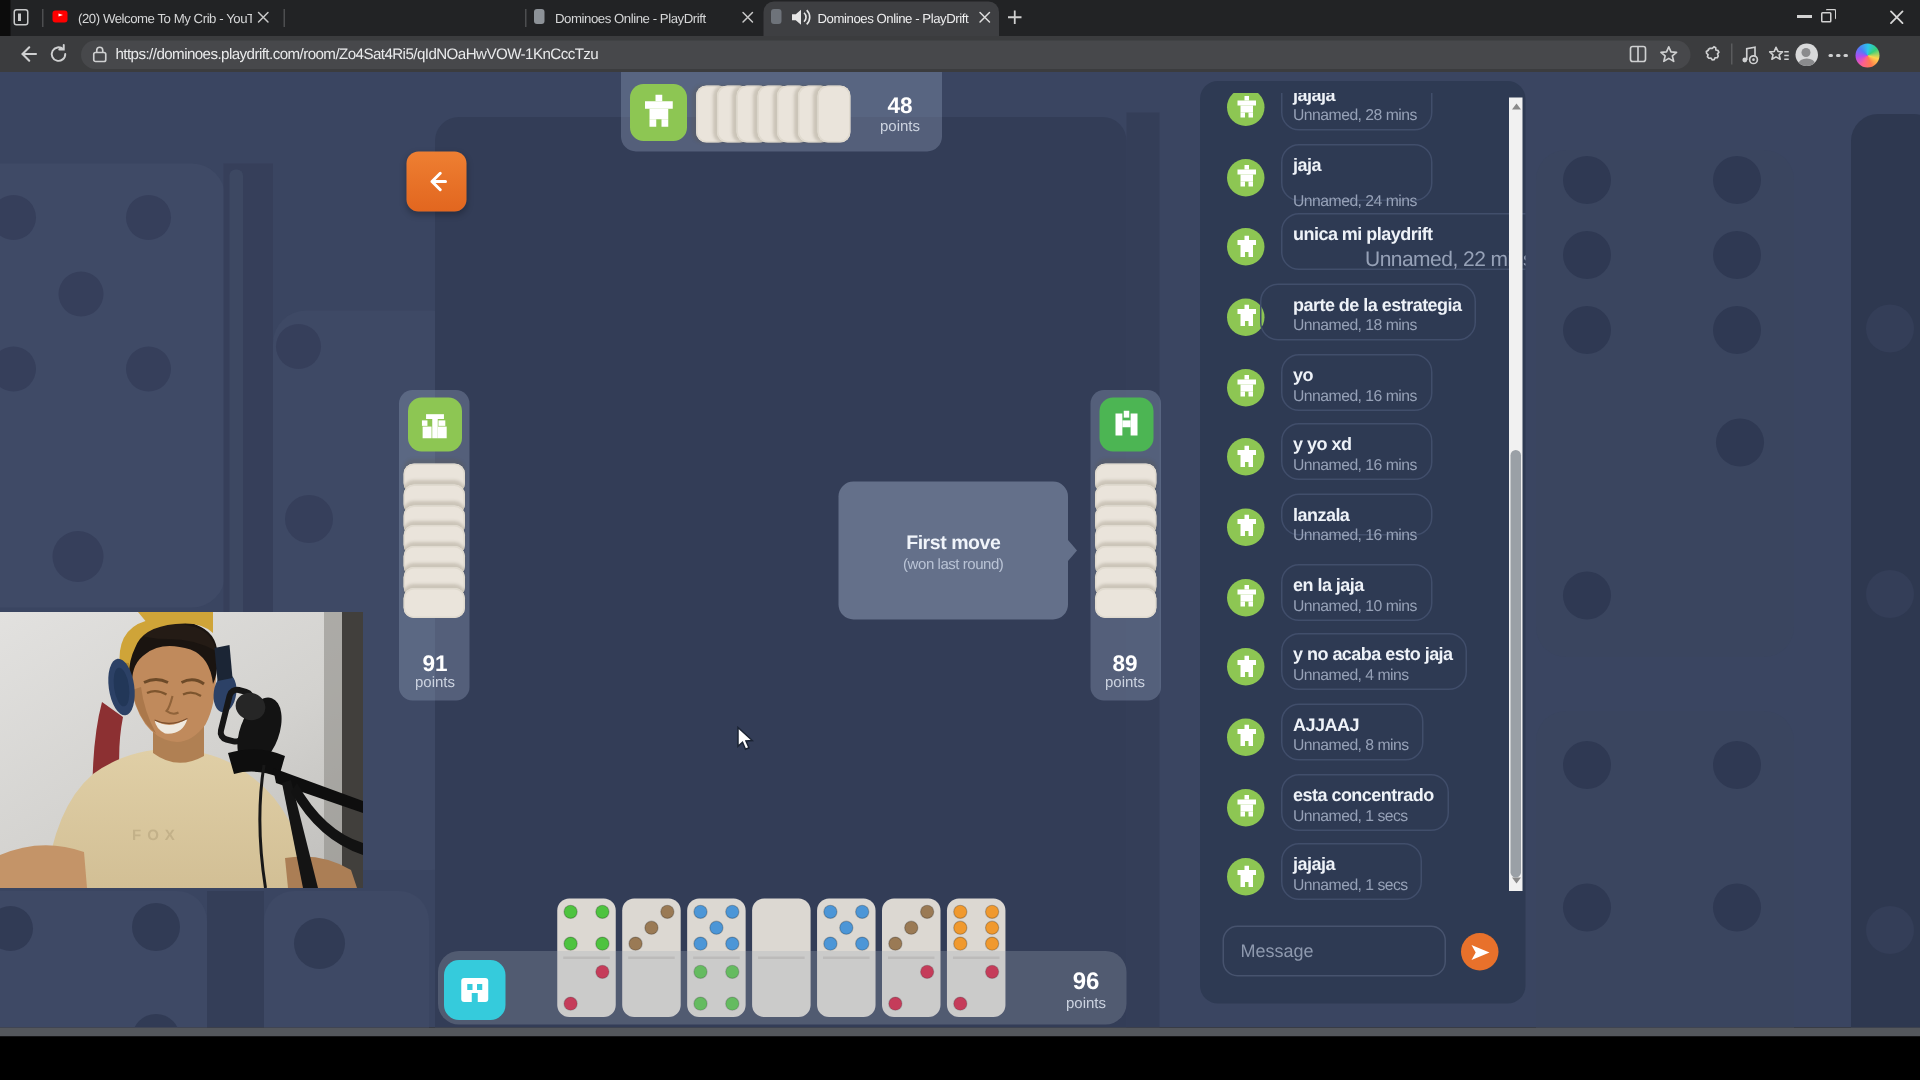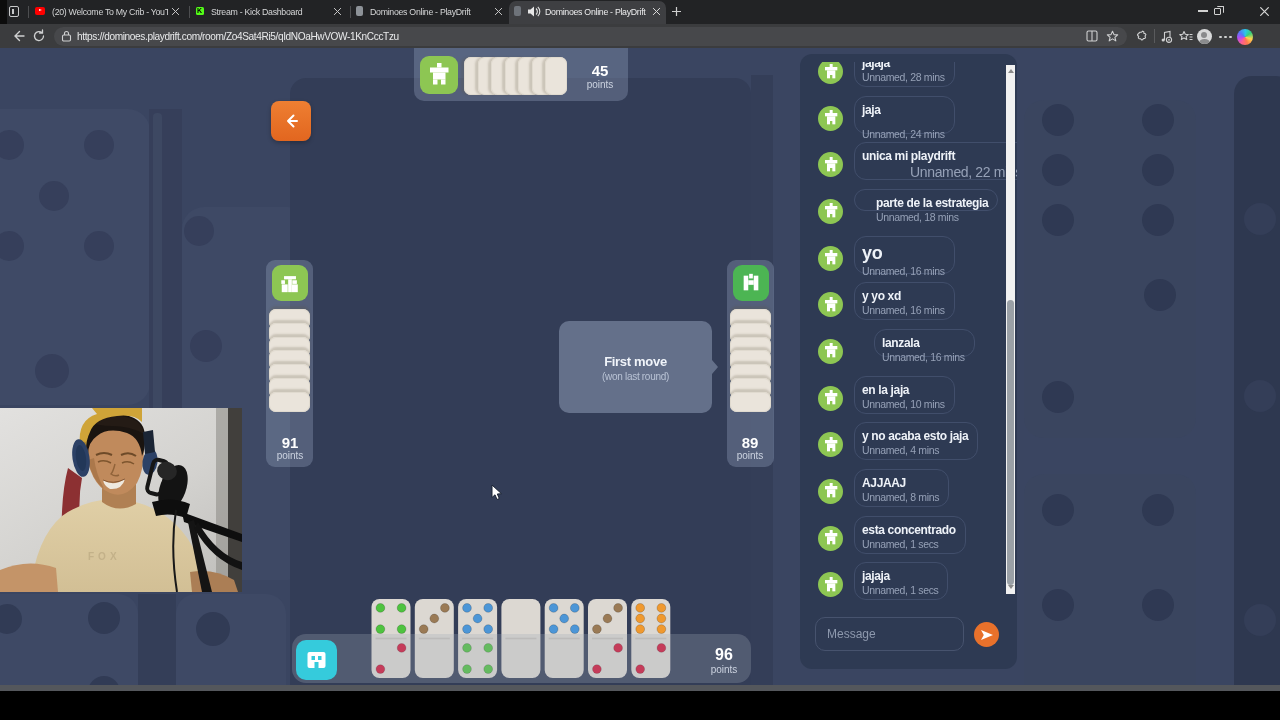--- a/index.html
+++ b/index.html
@@ -25,31 +25,20 @@
     <div class="abs" style="left:9px;top:9px;width:0;height:0;border-left:3px solid #fff;border-top:1.8px solid transparent;border-bottom:1.8px solid transparent;"></div>
 
     <div class="abs" style="left:22px;top:6.5px;width:116px;overflow:hidden;white-space:nowrap;font-size:8.8px;color:#d5d6d7;letter-spacing:-0.3px;">(20) Welcome To My Crib - YouTu</div>
 
     <svg class="abs" style="left:141px;top:7px;" width="9" height="9" viewBox="0 0 10 10">
           <path d="M1.5 1.5 L8.5 8.5 M8.5 1.5 L1.5 8.5" stroke="#c9c9c9" stroke-width="1.1" stroke-linecap="round"></path>
         </svg>
   </div>
   <div class="abs" style="left:189px;top:6px;width:1px;height:12px;background:#4d4e50;"></div>
 
-  <div class="abs" style="left:191px;top:0;width:157px;height:24px;">
-
-    <div class="abs" style="left:4.5px;top:6.5px;width:8.5px;height:8.5px;background:#53fc18;border-radius:1.5px;"></div>
-    <div class="abs" style="left:6px;top:7.5px;width:5.5px;height:6.5px;color:#000;font-size:7px;font-weight:bold;line-height:6.5px;">K</div>
-
-    <div class="abs" style="left:20px;top:6.5px;width:120px;overflow:hidden;white-space:nowrap;font-size:8.8px;color:#d5d6d7;letter-spacing:-0.3px;">Stream - Kick Dashboard</div>
-
-    <svg class="abs" style="left:142px;top:7px;" width="9" height="9" viewBox="0 0 10 10">
-          <path d="M1.5 1.5 L8.5 8.5 M8.5 1.5 L1.5 8.5" stroke="#c9c9c9" stroke-width="1.1" stroke-linecap="round"></path>
-        </svg>
-  </div>
   <div class="abs" style="left:350px;top:6px;width:1px;height:12px;background:#4d4e50;"></div>
 
   <div class="abs" style="left:352px;top:0;width:157px;height:24px;">
 
     <div class="abs" style="left:4px;top:6px;width:7px;height:10px;background:#8d9298;border-radius:2px;"></div>
 
     <div class="abs" style="left:18px;top:6.5px;width:122px;overflow:hidden;white-space:nowrap;font-size:8.8px;color:#d5d6d7;letter-spacing:-0.3px;">Dominoes Online - PlayDrift</div>
 
     <svg class="abs" style="left:142px;top:7px;" width="9" height="9" viewBox="0 0 10 10">
           <path d="M1.5 1.5 L8.5 8.5 M8.5 1.5 L1.5 8.5" stroke="#c9c9c9" stroke-width="1.1" stroke-linecap="round"></path>
@@ -216,21 +205,21 @@
   <div class="abs" style="left:464px;top:8.5px;width:104px;height:38px;">
     <div class="abs" style="left:0px;top:0;width:22px;height:38px;background:#eae4db;border-radius:7px;box-shadow:-2.5px 0 2px rgba(95,85,65,0.22), inset 0 0 0 1px #e0dacf;"></div>
     <div class="abs" style="left:13.5px;top:0;width:22px;height:38px;background:#eae4db;border-radius:7px;box-shadow:-2.5px 0 2px rgba(95,85,65,0.22), inset 0 0 0 1px #e0dacf;"></div>
     <div class="abs" style="left:27px;top:0;width:22px;height:38px;background:#eae4db;border-radius:7px;box-shadow:-2.5px 0 2px rgba(95,85,65,0.22), inset 0 0 0 1px #e0dacf;"></div>
     <div class="abs" style="left:40.5px;top:0;width:22px;height:38px;background:#eae4db;border-radius:7px;box-shadow:-2.5px 0 2px rgba(95,85,65,0.22), inset 0 0 0 1px #e0dacf;"></div>
     <div class="abs" style="left:54px;top:0;width:22px;height:38px;background:#eae4db;border-radius:7px;box-shadow:-2.5px 0 2px rgba(95,85,65,0.22), inset 0 0 0 1px #e0dacf;"></div>
     <div class="abs" style="left:67.5px;top:0;width:22px;height:38px;background:#eae4db;border-radius:7px;box-shadow:-2.5px 0 2px rgba(95,85,65,0.22), inset 0 0 0 1px #e0dacf;"></div>
     <div class="abs" style="left:81px;top:0;width:22px;height:38px;background:#eae4db;border-radius:7px;box-shadow:-2.5px 0 2px rgba(95,85,65,0.22), inset 0 0 0 1px #e0dacf;"></div>
   </div>
 
-  <div class="abs" style="left:570px;top:14px;width:60px;text-align:center;font-size:15px;font-weight:bold;color:#fff;">45</div>
+  <div class="abs" style="left:570px;top:14px;width:60px;text-align:center;font-size:15px;font-weight:bold;color:#fff;">48</div>
   <div class="abs" style="left:570px;top:31px;width:60px;text-align:center;font-size:10px;color:#ccd3e0;">points</div>
 
   <div class="abs" style="left:266px;top:212px;width:47px;height:207px;background:rgba(151,166,193,0.33);border-radius:9px;"></div>
 
   <div class="abs" style="left:271.5px;top:217px;width:36px;height:36px;border-radius:9px;background:#8dc653;">
     <svg class="abs" style="left:7px;top:7px;" width="22" height="22" viewBox="0 0 24 24" fill="#fff">
           <rect x="5.5" y="4.5" width="13" height="3.5"></rect>
           <rect x="10" y="8" width="4" height="14"></rect>
           <rect x="2.5" y="9" width="4" height="4"></rect>
           <rect x="14.5" y="9" width="5" height="4"></rect>
@@ -426,38 +415,38 @@
 <div>
           <div class="abs" style="left:18px;top:136.90px;width:25px;height:25px;border-radius:50%;background:#8dc653;overflow:hidden;">
             <svg width="16" height="16" viewBox="0 0 24 24" fill="#fff" style="position:absolute;left:4.5px;top:4.5px;">
               <rect x="10" y="0" width="4.5" height="4.5"></rect>
               <rect x="3" y="4.5" width="18.5" height="5"></rect>
               <rect x="6" y="9.5" width="12.5" height="7"></rect>
               <rect x="6" y="16.5" width="4.5" height="5"></rect>
               <rect x="14" y="16.5" width="4.5" height="5"></rect>
             </svg>
           </div>
-          <div class="abs" style="left:54px;top:126.90px;height:22px;border:1px solid #414e6b;border-radius:12px;padding:6px 9px 0 21px;">
+          <div class="abs" style="left:40px;top:126.90px;height:38px;border:1px solid #414e6b;border-radius:12px;padding:6px 9px 0 21px;">
             <div style="font-size:12px;font-weight:bold;color:#eef2f8;letter-spacing:-0.35px;white-space:nowrap;">parte de la estrategia</div>
             <div style="font-size:10.5px;color:#96a1b7;white-space:nowrap;margin-top:1px;letter-spacing:-0.35px;">Unnamed, 18 mins</div>
           </div>
         </div>
 
 <div>
           <div class="abs" style="left:18px;top:183.60px;width:25px;height:25px;border-radius:50%;background:#8dc653;overflow:hidden;">
             <svg width="16" height="16" viewBox="0 0 24 24" fill="#fff" style="position:absolute;left:4.5px;top:4.5px;">
               <rect x="10" y="0" width="4.5" height="4.5"></rect>
               <rect x="3" y="4.5" width="18.5" height="5"></rect>
               <rect x="6" y="9.5" width="12.5" height="7"></rect>
               <rect x="6" y="16.5" width="4.5" height="5"></rect>
               <rect x="14" y="16.5" width="4.5" height="5"></rect>
             </svg>
           </div>
           <div class="abs" style="left:54px;top:173.60px;height:38px;border:1px solid #414e6b;border-radius:12px;padding:6px 9px 0 7px;">
-            <div style="font-size:18px;font-weight:bold;color:#eef2f8;letter-spacing:-0.35px;white-space:nowrap;">yo</div>
+            <div style="font-size:12px;font-weight:bold;color:#eef2f8;letter-spacing:-0.35px;white-space:nowrap;">yo</div>
             <div style="font-size:10.5px;color:#96a1b7;white-space:nowrap;margin-top:1px;letter-spacing:-0.35px;">Unnamed, 16 mins</div>
           </div>
         </div>
 
 <div>
           <div class="abs" style="left:18px;top:230.20px;width:25px;height:25px;border-radius:50%;background:#8dc653;overflow:hidden;">
             <svg width="16" height="16" viewBox="0 0 24 24" fill="#fff" style="position:absolute;left:4.5px;top:4.5px;">
               <rect x="10" y="0" width="4.5" height="4.5"></rect>
               <rect x="3" y="4.5" width="18.5" height="5"></rect>
               <rect x="6" y="9.5" width="12.5" height="7"></rect>
@@ -474,21 +463,21 @@
 <div>
           <div class="abs" style="left:18px;top:276.90px;width:25px;height:25px;border-radius:50%;background:#8dc653;overflow:hidden;">
             <svg width="16" height="16" viewBox="0 0 24 24" fill="#fff" style="position:absolute;left:4.5px;top:4.5px;">
               <rect x="10" y="0" width="4.5" height="4.5"></rect>
               <rect x="3" y="4.5" width="18.5" height="5"></rect>
               <rect x="6" y="9.5" width="12.5" height="7"></rect>
               <rect x="6" y="16.5" width="4.5" height="5"></rect>
               <rect x="14" y="16.5" width="4.5" height="5"></rect>
             </svg>
           </div>
-          <div class="abs" style="left:54px;top:266.90px;height:28px;border:1px solid #414e6b;border-radius:12px;padding:6px 9px 0 7px;margin-left:20px;">
+          <div class="abs" style="left:54px;top:266.90px;height:28px;border:1px solid #414e6b;border-radius:12px;padding:6px 9px 0 7px;">
             <div style="font-size:12px;font-weight:bold;color:#eef2f8;letter-spacing:-0.35px;white-space:nowrap;">lanzala</div>
             <div style="font-size:10.5px;color:#96a1b7;white-space:nowrap;margin-top:1px;letter-spacing:-0.35px;">Unnamed, 16 mins</div>
           </div>
         </div>
 
 <div>
           <div class="abs" style="left:18px;top:323.60px;width:25px;height:25px;border-radius:50%;background:#8dc653;overflow:hidden;">
             <svg width="16" height="16" viewBox="0 0 24 24" fill="#fff" style="position:absolute;left:4.5px;top:4.5px;">
               <rect x="10" y="0" width="4.5" height="4.5"></rect>
               <rect x="3" y="4.5" width="18.5" height="5"></rect>

